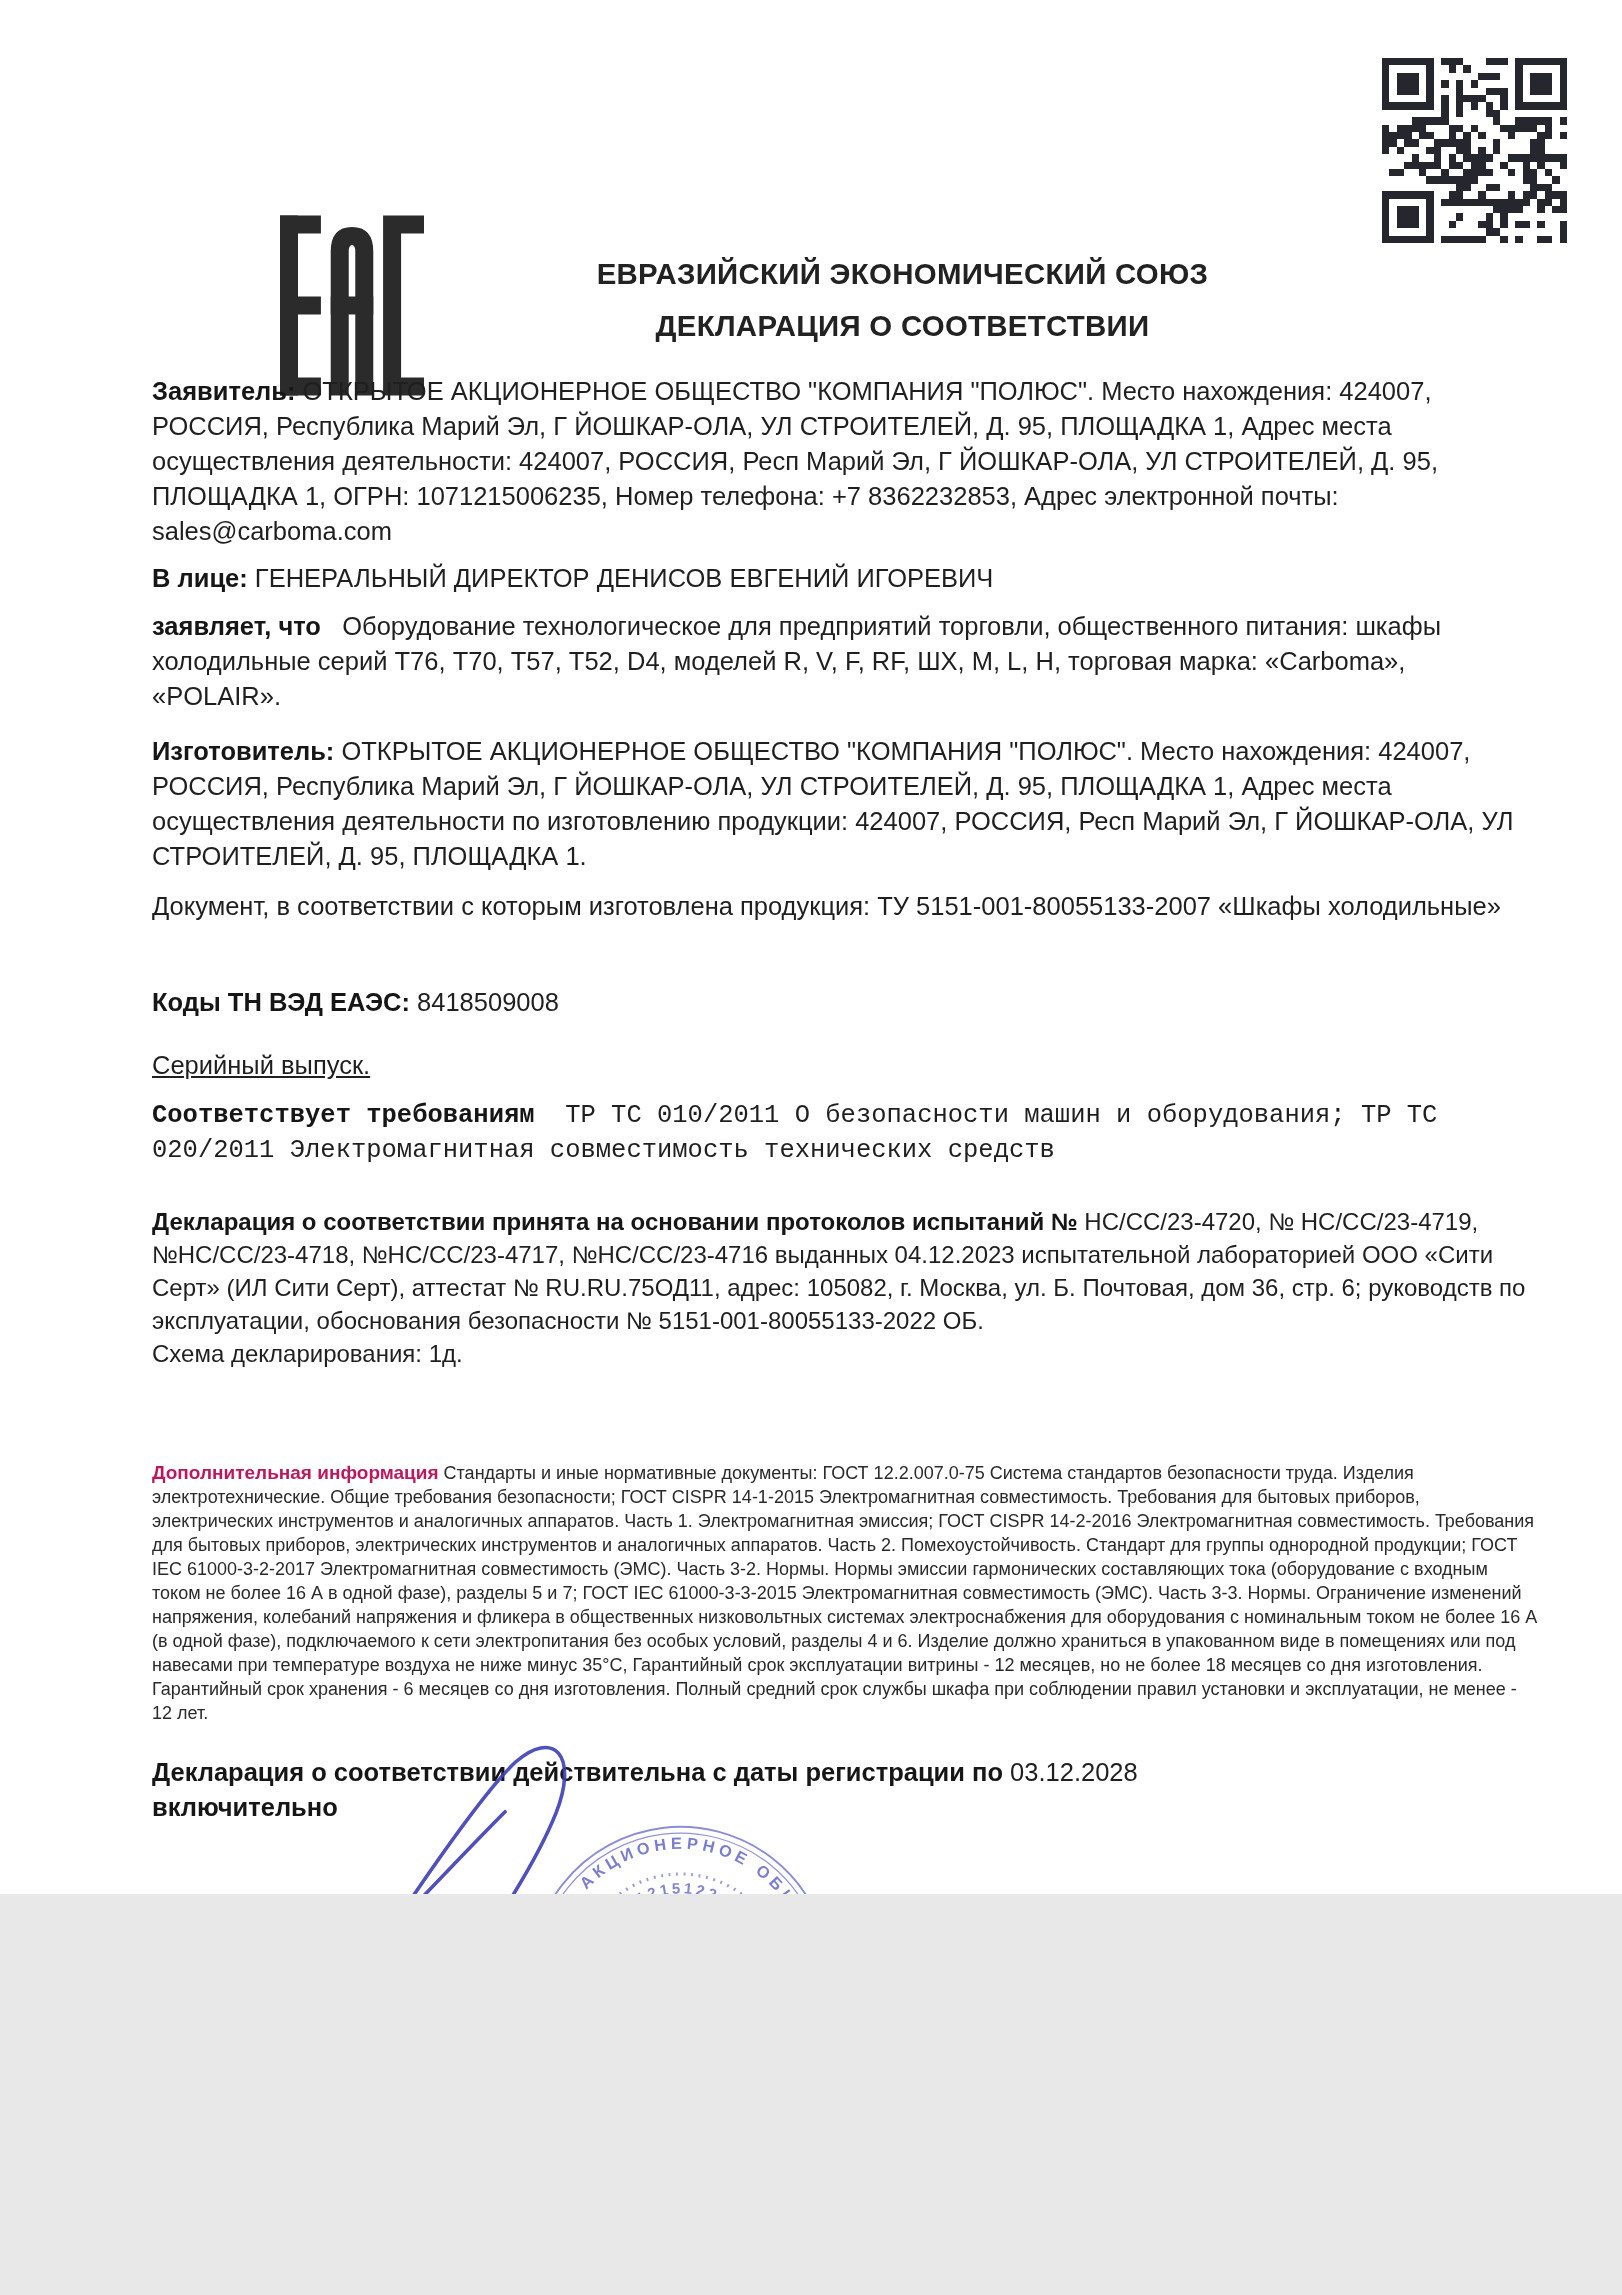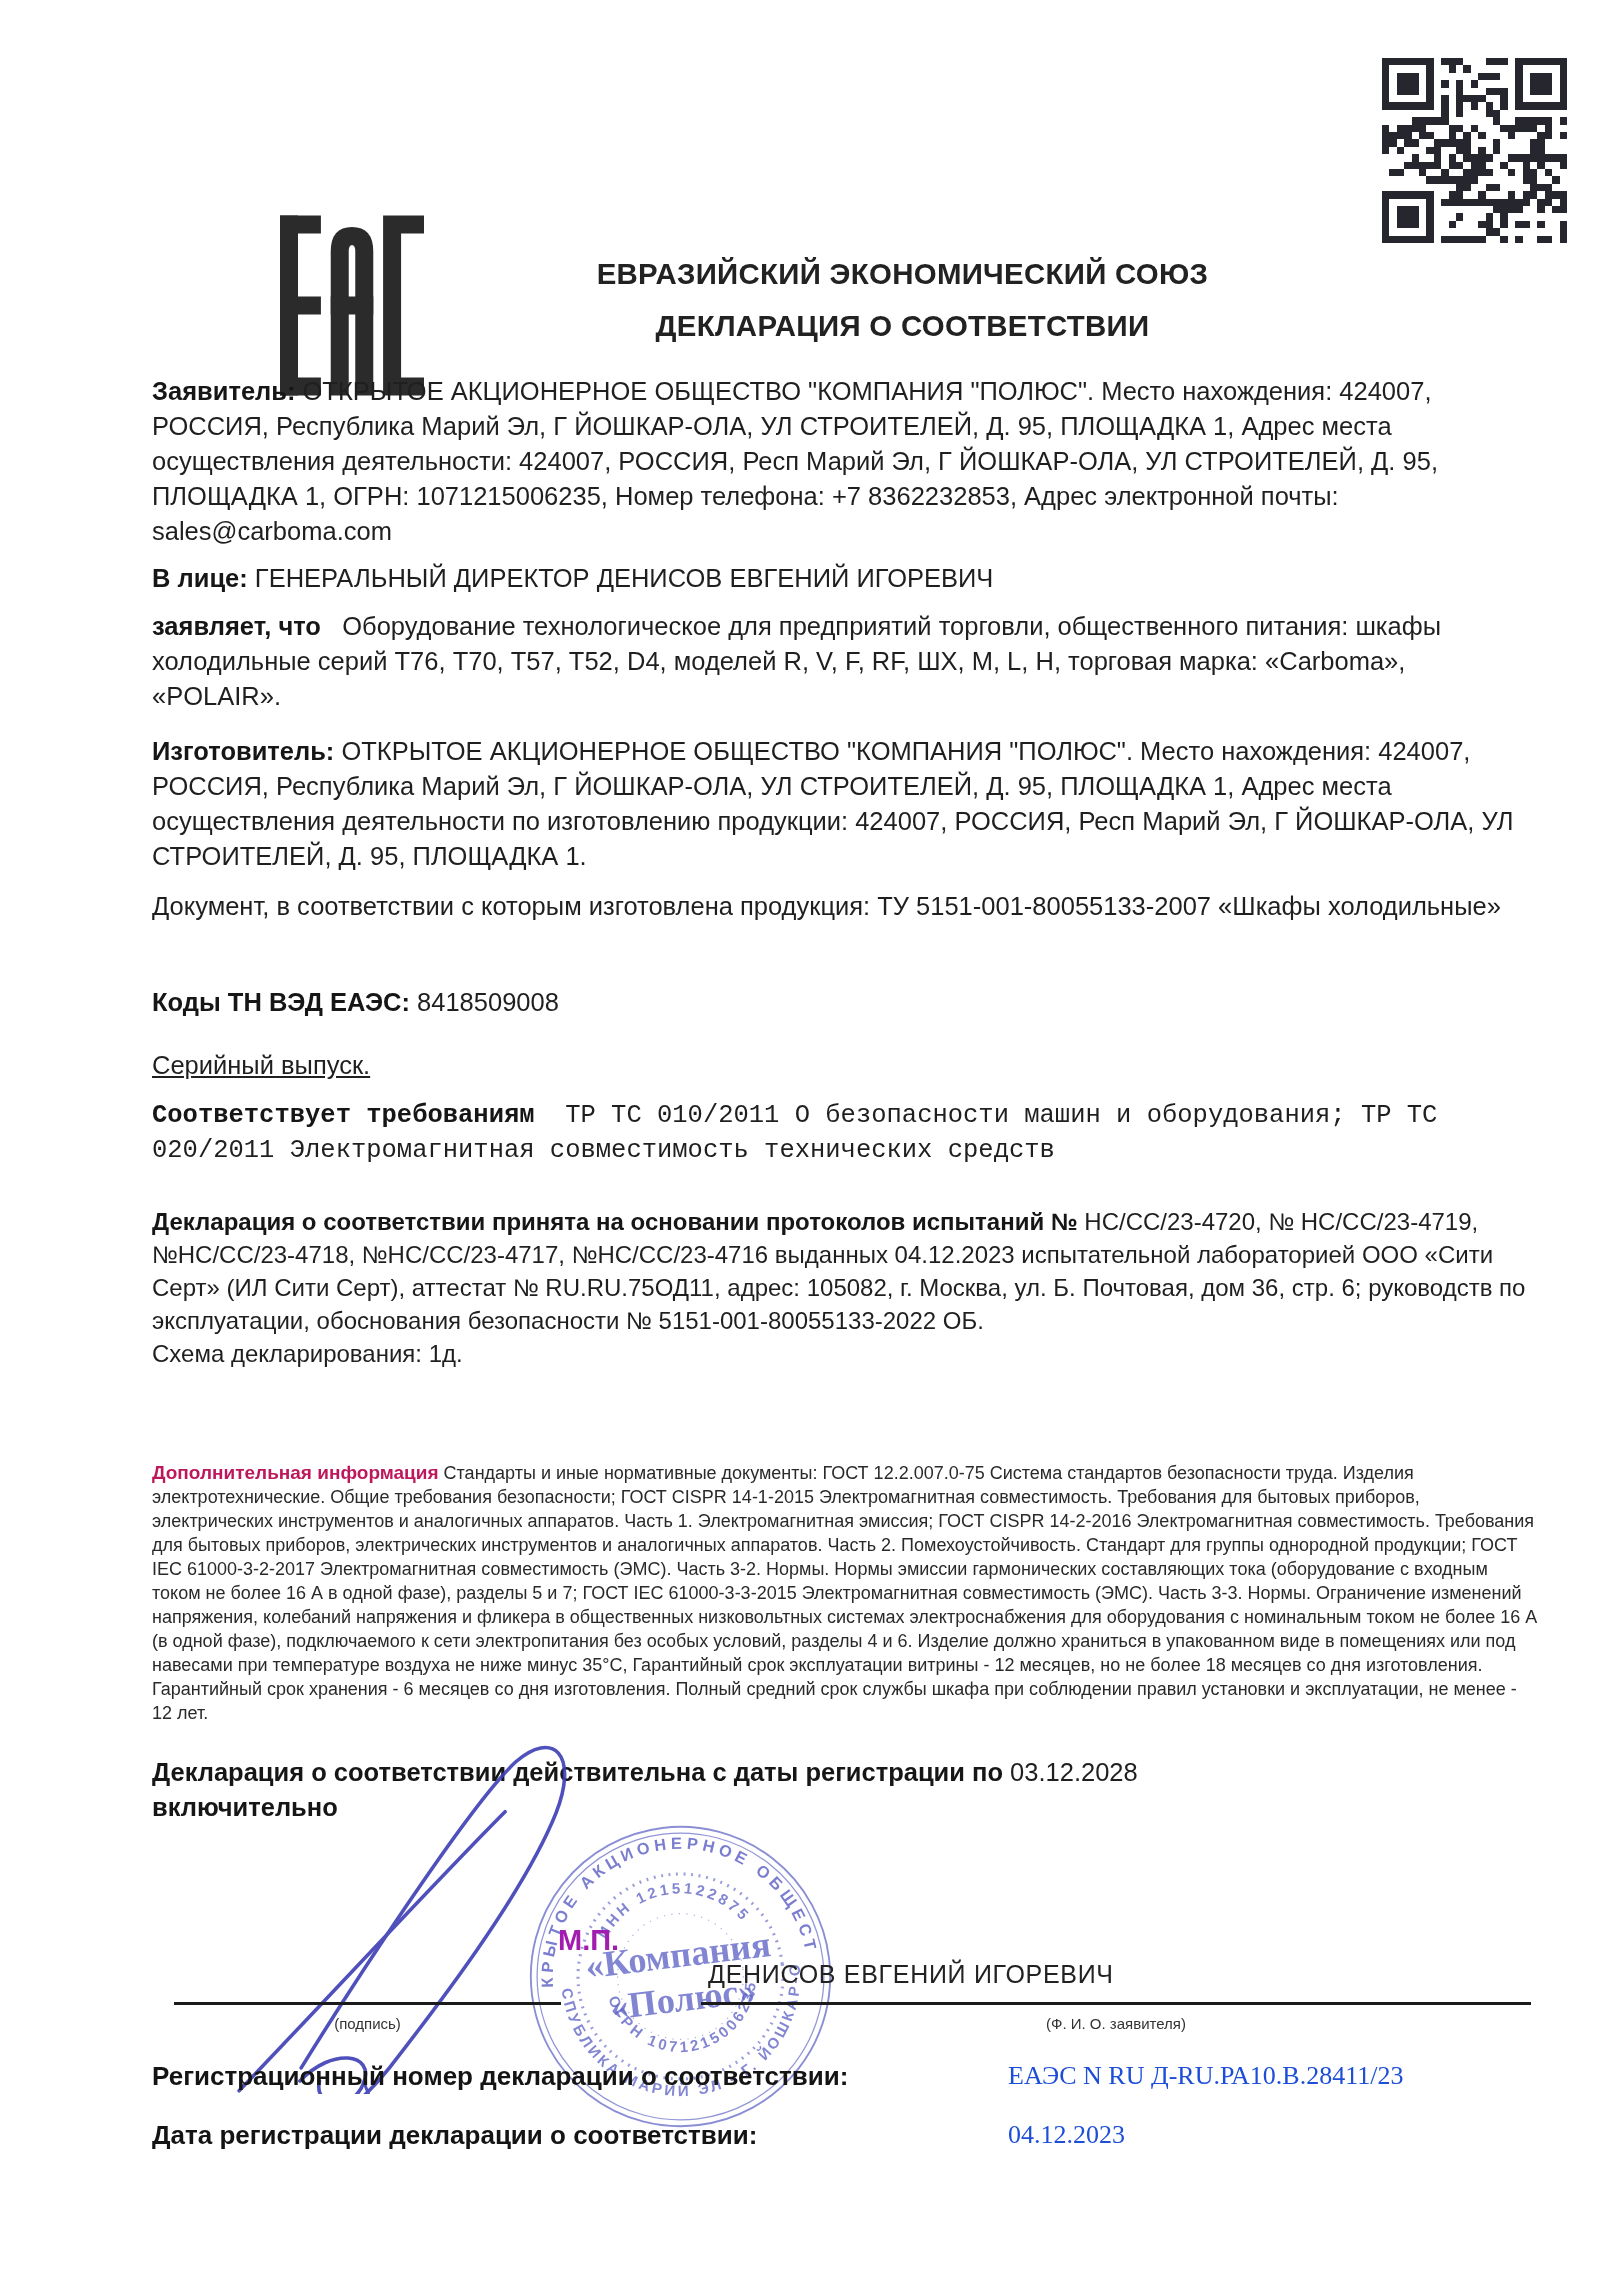--- a/index.html
+++ b/index.html
@@ -1,18 +1,18 @@
 <!DOCTYPE html>
 <html style="font-size:10.5px"><head>
 <meta charset="utf-8">
 <style>
   html,body{margin:0;padding:0;background:#e8e8e8;}
   .page{
     position:relative;
-    width:1623px;height:2295px;
+    width:1623px;height:1894px;
     background:#ffffff;
     font-family:"Liberation Sans", sans-serif;
     color:#1f1f1f;
     overflow:hidden;
   }
   .abs{position:absolute;}
   .title{
     left:366px;width:1073px;text-align:center;
     font-weight:700;font-size:29.4px;letter-spacing:0.3px;color:#222;
   }

